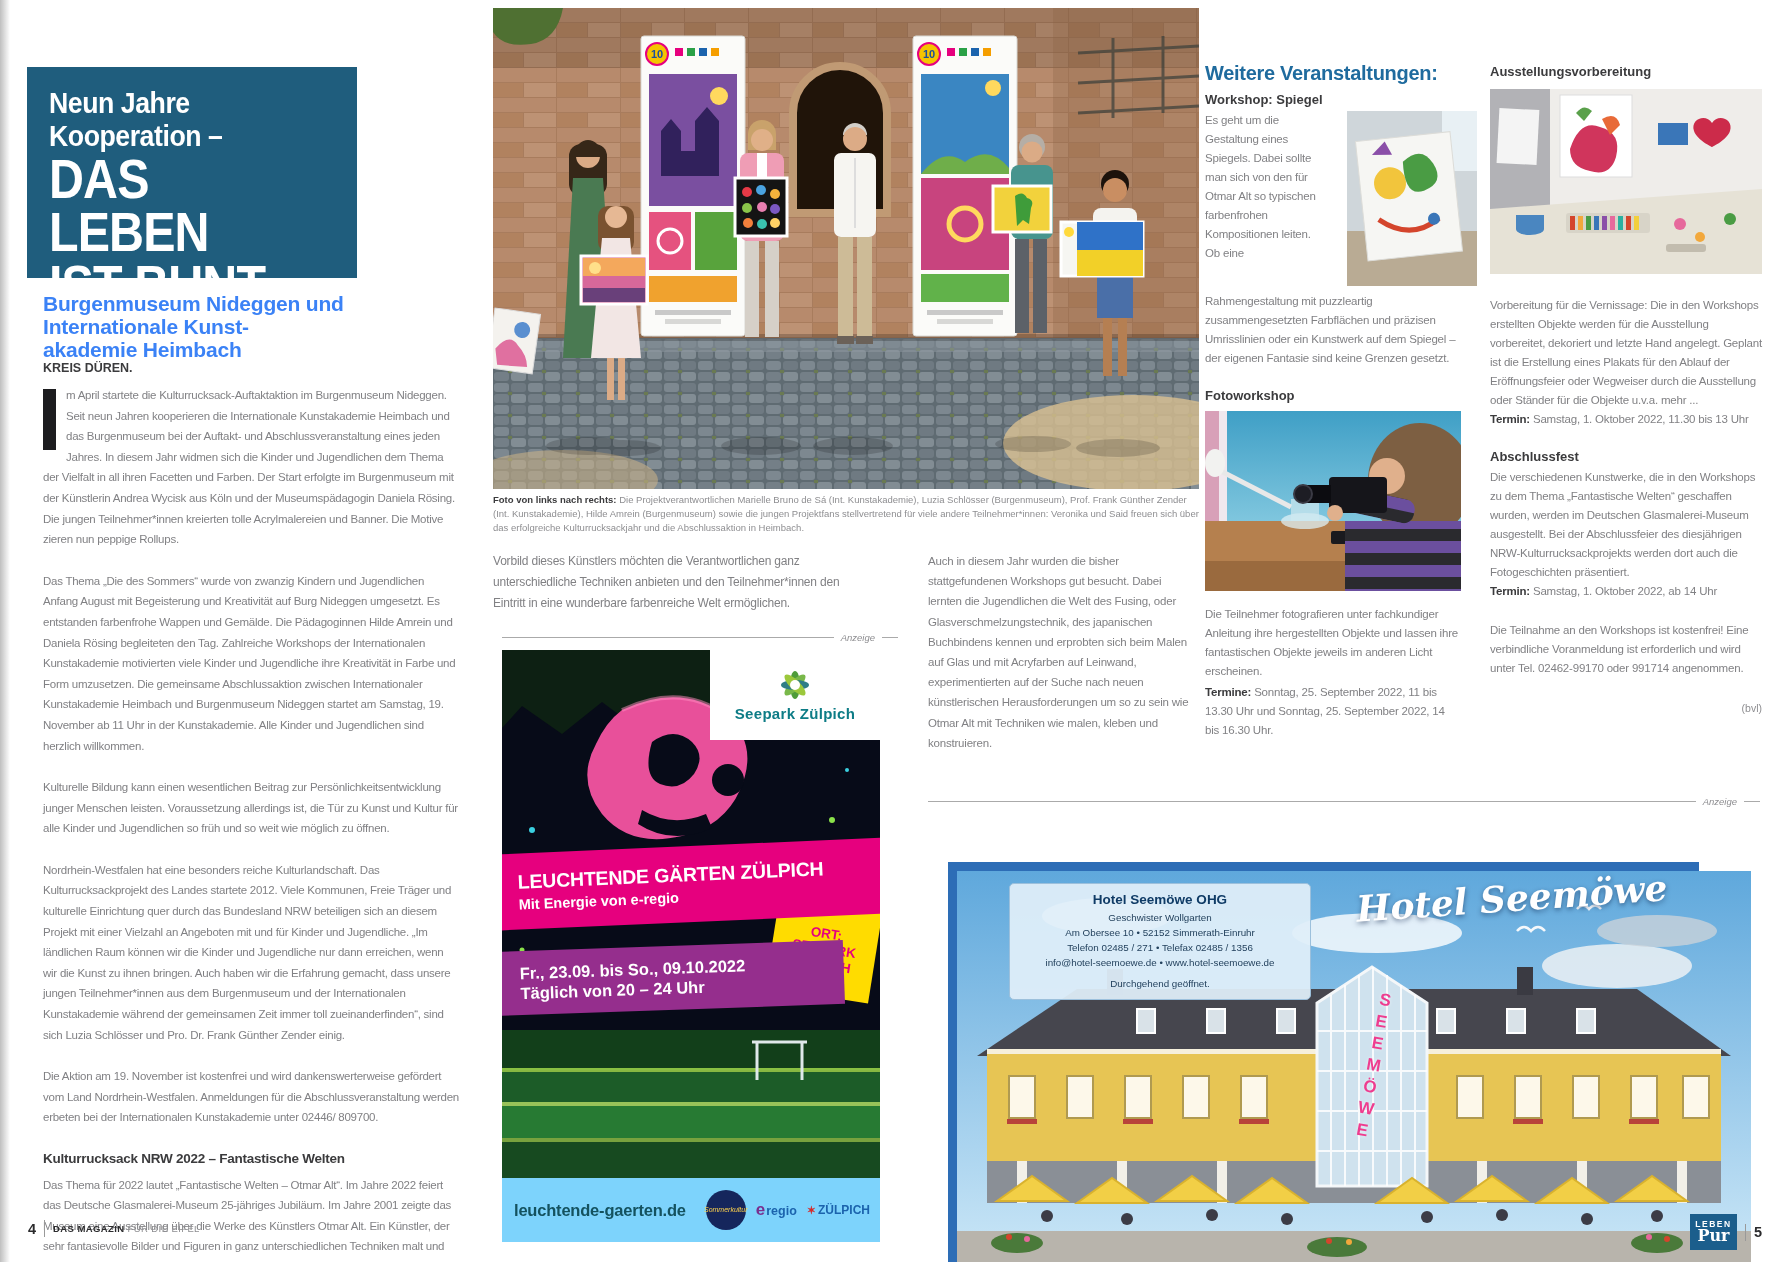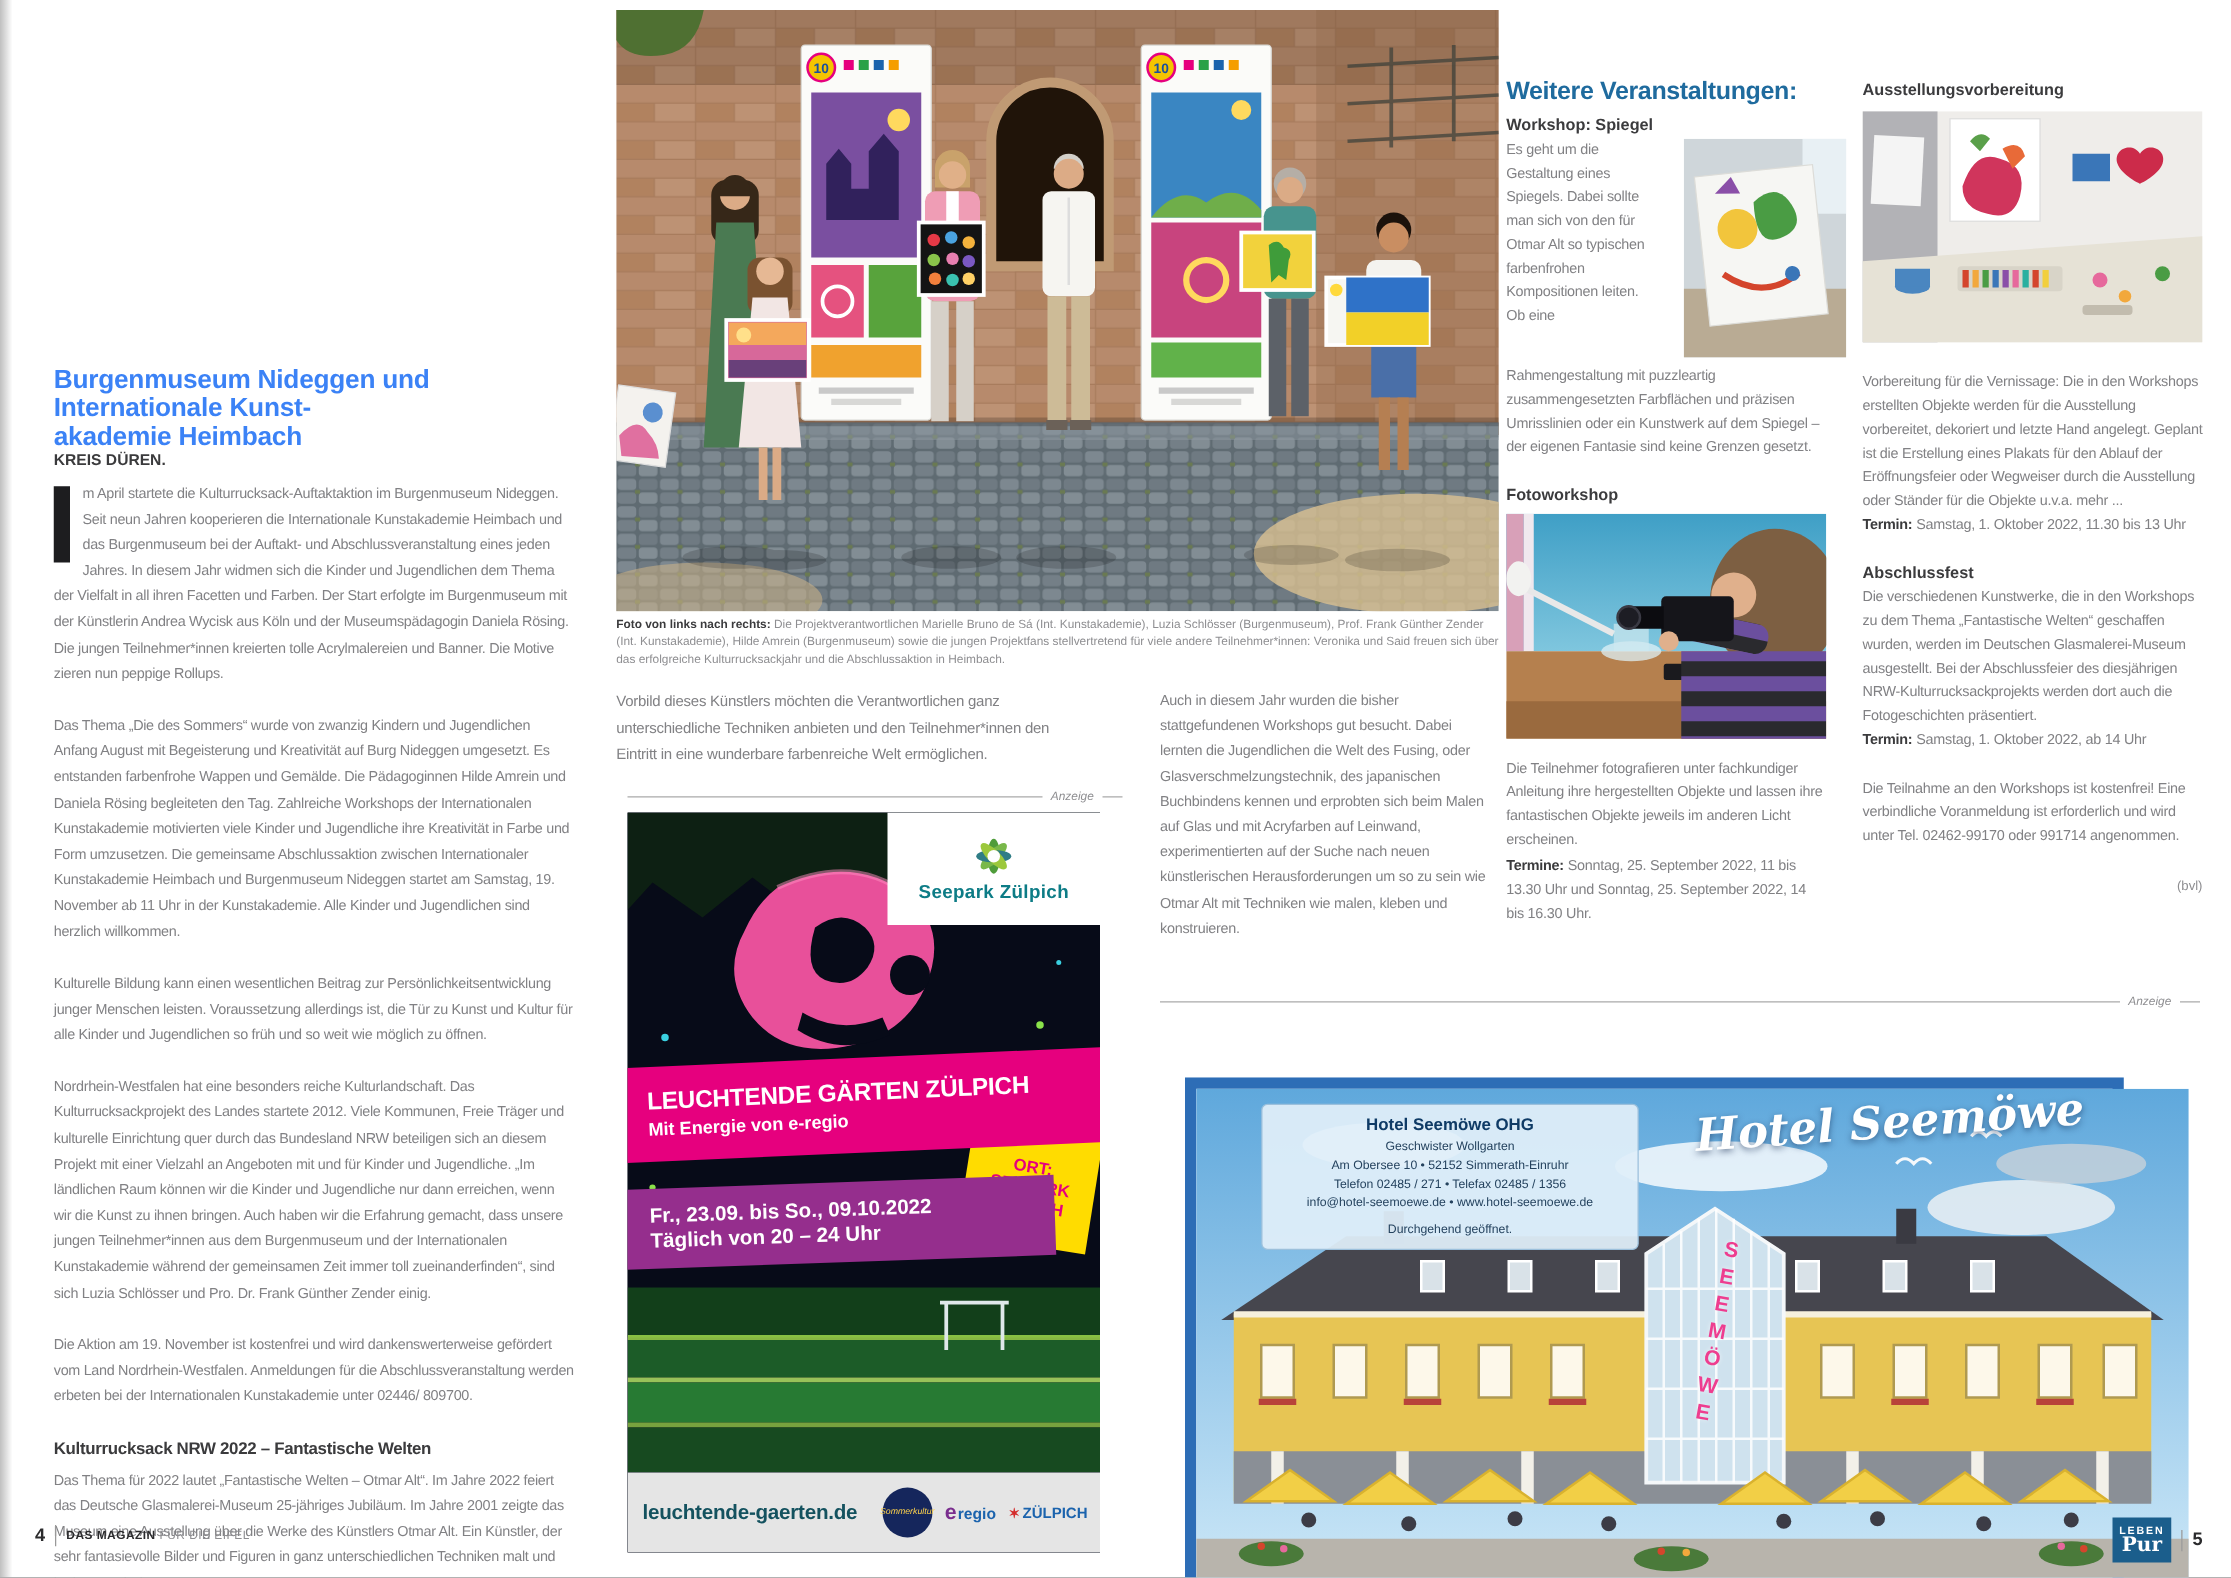--- a/index.html
+++ b/index.html
@@ -47,21 +47,21 @@
     padding-left:26px;box-sizing:border-box;z-index:3;}
   .g-pink .t1{color:#fff;font-size:19.5px;font-weight:bold;letter-spacing:-.2px;}
   .g-pink .t2{color:#fff;font-size:14.5px;font-weight:bold;margin-top:3px;}
   .g-flag{position:absolute;right:4px;top:252px;width:104px;height:94px;background:var(--yellow);
     transform:rotate(9deg);display:flex;flex-direction:column;align-items:center;justify-content:center;
     z-index:2;font-weight:bold;color:var(--magenta);font-size:13.5px;line-height:15.5px;}
   .g-purple{position:absolute;left:-10px;top:296px;width:352px;height:64px;background:var(--purple);
     transform:rotate(-2deg);display:flex;flex-direction:column;justify-content:center;
     padding-left:28px;box-sizing:border-box;z-index:3;}
   .g-purple div{color:#fff;font-size:16.5px;font-weight:bold;line-height:20px;}
-  .g-footer{position:absolute;left:0;bottom:0;width:100%;height:64px;background:#e5e5e5;
+  .g-footer{position:absolute;left:0;bottom:0;width:100%;height:64px;background:#7dd3fc;
     display:flex;align-items:center;padding:0 10px 0 12px;box-sizing:border-box;gap:10px;}
   .g-url{color:#14525f;font-size:16.5px;font-weight:bold;letter-spacing:-.2px;flex:1;}
   .badge{width:40px;height:40px;border-radius:50%;background:#15265c;display:flex;align-items:center;
     justify-content:center;text-align:center;color:#ffd34c;font-size:7px;font-style:italic;line-height:8px;}
   .eregio{display:flex;align-items:baseline;gap:1px;}
   .eregio .e{color:#7a2e8e;font-weight:bold;font-size:17px;}
   .eregio .r{color:#1b63ad;font-weight:bold;font-size:12.5px;}
   .zulpich{display:flex;align-items:center;gap:2px;color:#1b63ad;font-weight:bold;font-size:12px;}
   .zulpich .star{color:#d42b2b;font-size:11px;}
   
@@ -89,20 +89,25 @@
     align-items:center;justify-content:center;line-height:1;}
   .eifelpur .e{color:#fff;font-size:8.5px;font-weight:bold;letter-spacing:1.5px;}
   .eifelpur .p{color:#fff;font-family:"DejaVu Serif",serif;font-weight:bold;font-size:16px;}
 </style>
 </head>
 <body>
 
 <div id="canvas">
   <div class="abs edge-shadow"></div>
 
+  <div class="abs title-box">
+    <div class="kicker">Neun Jahre Kooperation –</div><br>
+    <div class="big-title">DAS LEBEN</div><br>
+    <div class="big-title">IST BUNT</div>
+  </div>
 
   <div class="abs subtitle">
     <span>Burgenmuseum Nideggen und Internationale Kunst-</span><br>
     <span>akademie Heimbach</span>
   </div>
 
   <div class="abs kreis">KREIS DÜREN.</div>
 
   <div class="abs leftcol body-txt">
     <p><span class="dropcap"></span><span>m April startete die Kulturrucksack-Auftaktaktion im Burgenmuseum Nideggen. Seit neun Jahren kooperieren die Internationale Kunstakademie Heimbach und das Burgenmuseum bei der Auftakt- und Abschlussveranstaltung eines jeden Jahres. In diesem Jahr widmen sich die Kinder und Jugendlichen dem Thema der Vielfalt in all ihren Facetten und Farben. Der Start erfolgte im Burgenmuseum mit der Künstlerin Andrea Wycisk aus Köln und der Museumspädagogin Daniela Rösing. Die jungen Teilnehmer*innen kreierten tolle Acrylmalereien und Banner. Die Motive zieren nun peppige Rollups.</span></p>

